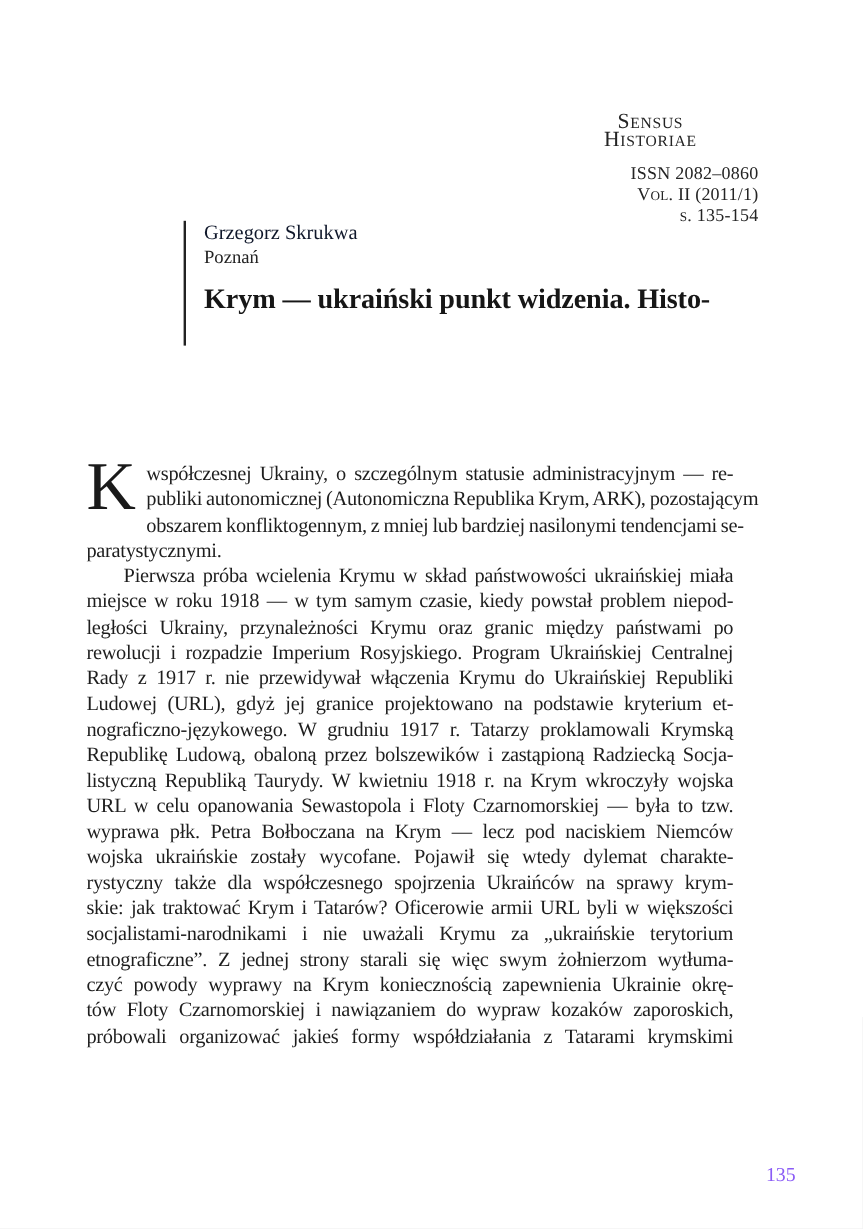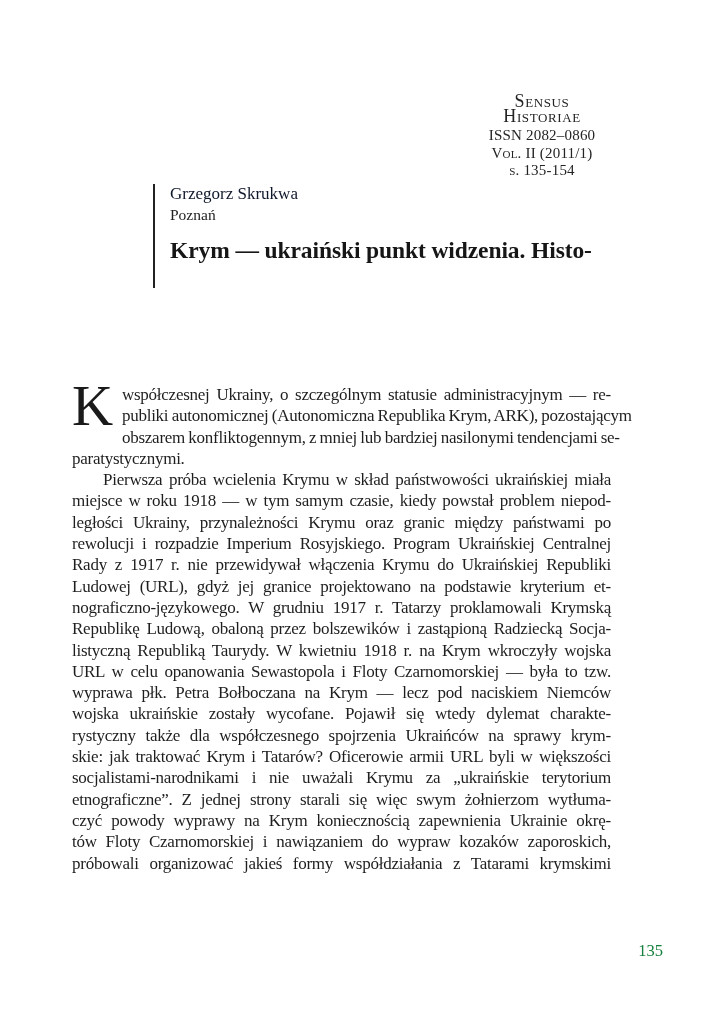--- a/index.html
+++ b/index.html
@@ -24,25 +24,26 @@
     text-align: center;
     color: #242424;
   }
   .journal-name {
     font-variant: small-caps;
     font-size: 18px;
     line-height: 15px;
     letter-spacing: 0.6px;
   }
   .journal-meta {
-    margin-top: 3px;
+    margin-top: 13px;
     font-variant: small-caps;
     font-size: 15px;
     line-height: 17.5px;
     letter-spacing: 0.2px;
+    text-align: right;
   }
   .journal-meta .issn { font-variant: normal; }
 
   
   .author-rule {
     position: absolute;
     left: 153px;
     top: 184px;
     width: 2px;
     height: 104px;
@@ -92,24 +93,24 @@
     float: left;
     font-size: 57px;
     line-height: 44px;
     height: 43px;
     padding-right: 9px;
     color: #1a1a1a;
   }
 
   .page-number {
     position: absolute;
-    top: 941px;
+    top: 969px;
     right: 56px;
     font-size: 16.5px;
-    color: #15803d;
+    color: #8b5cf6;
     text-align: right;
   }
 </style>
 </head>
 <body>
 
 <div class="page">
 
   <div class="journal-header">
     <div class="journal-name">

